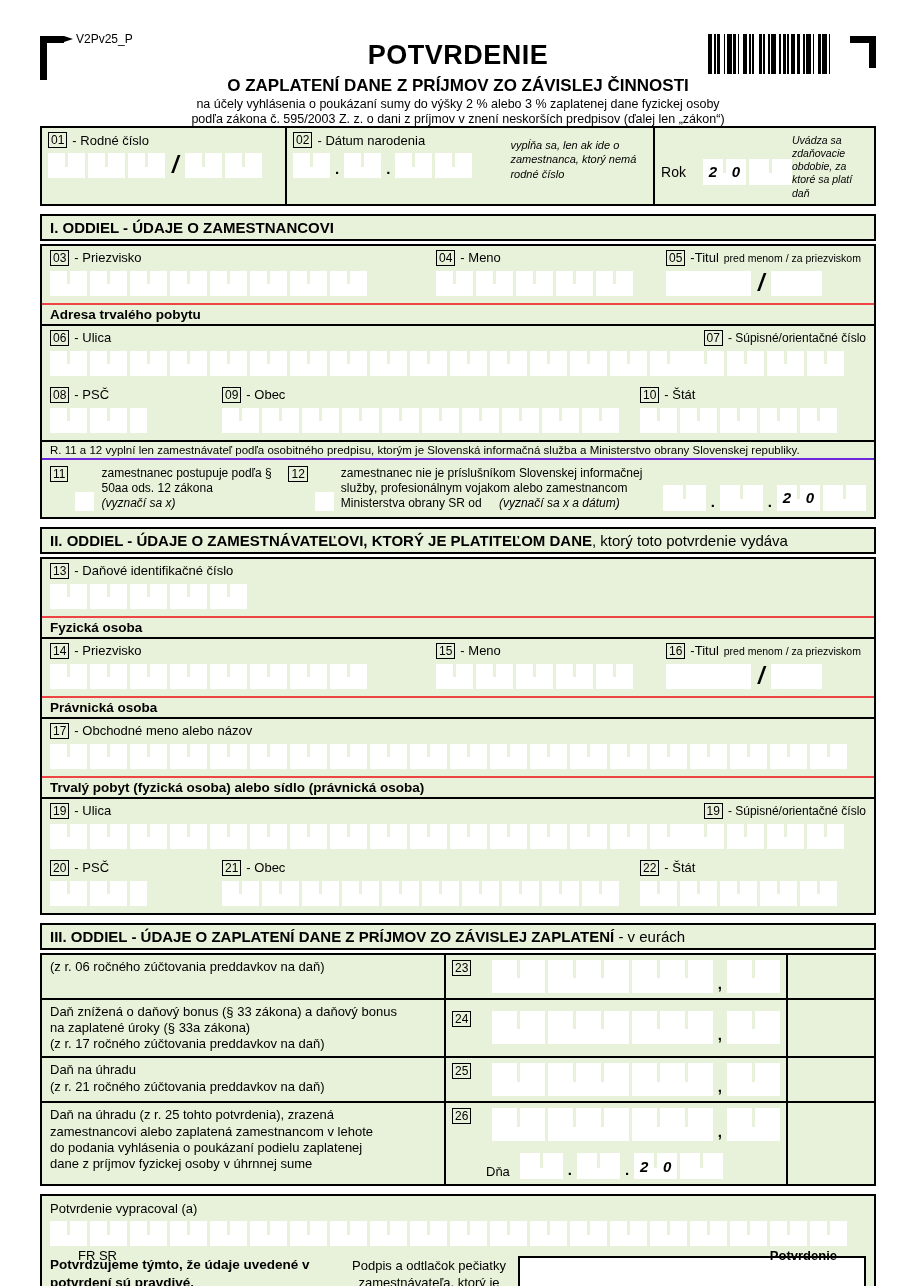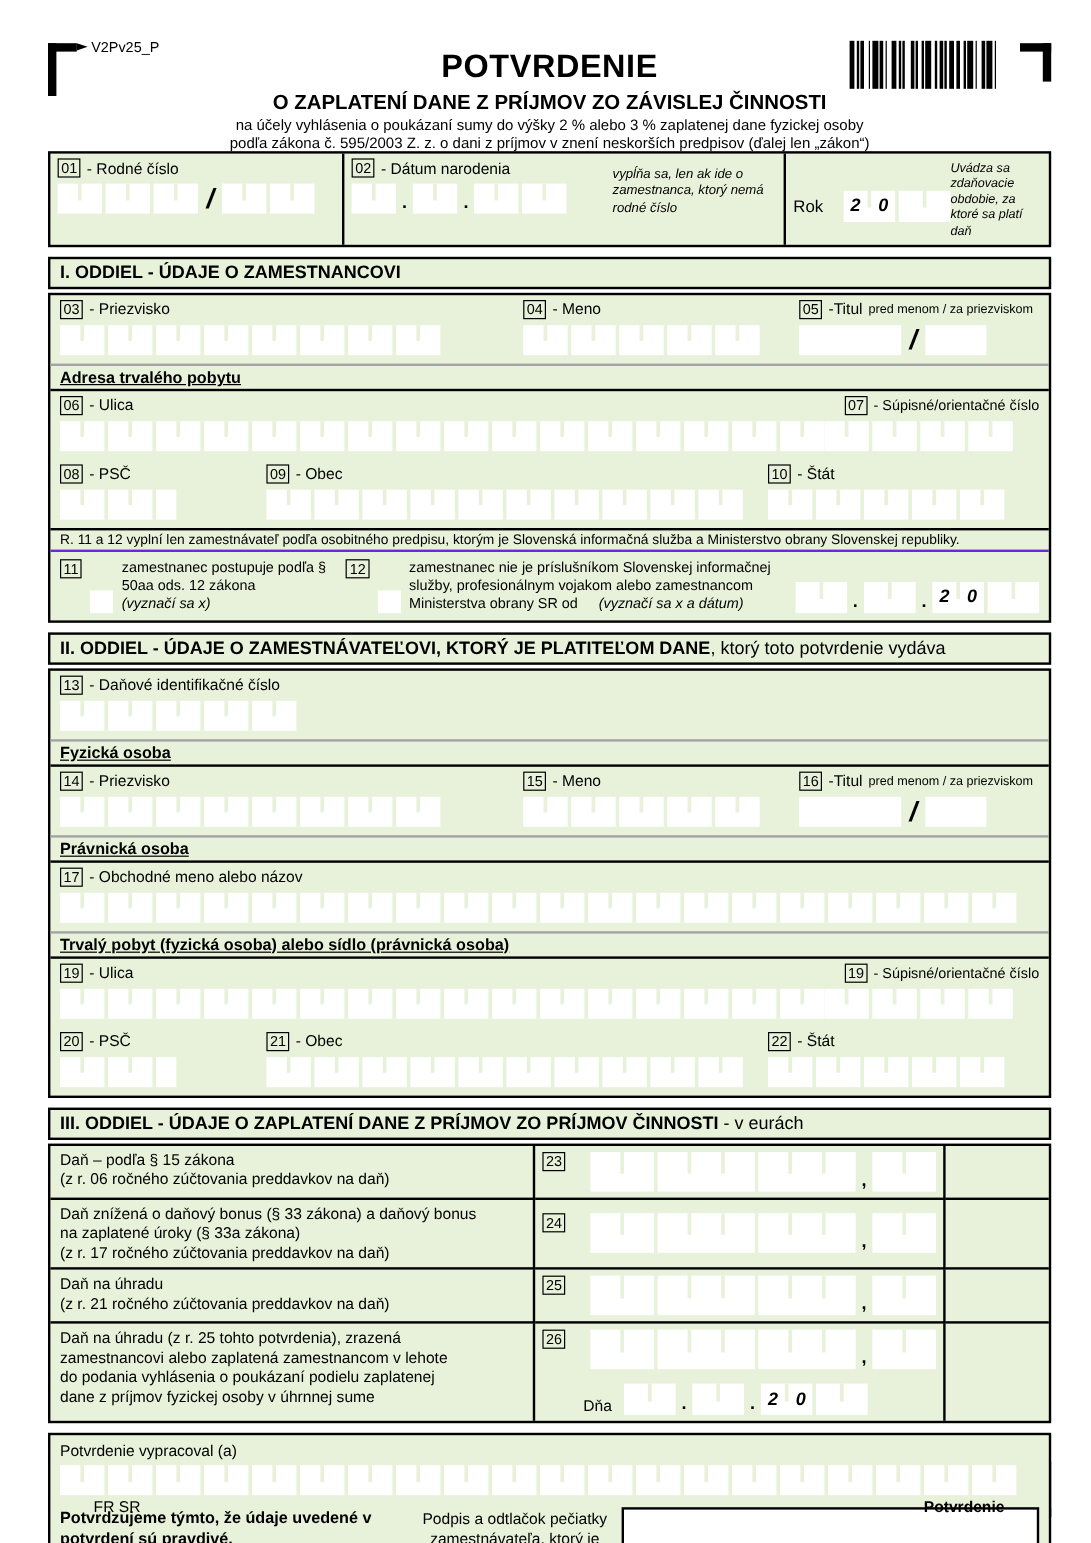--- a/index.html
+++ b/index.html
@@ -53,22 +53,22 @@
 
   .secbar{ border:2px solid #000; background:var(--g); margin-top:8px; padding:3px 8px;
            font-size:15px; font-weight:bold; }
   .secbar .rest{ font-weight:normal; }
   .sbox{ border:2px solid #000; background:var(--g); margin-top:3px; }
   .row{ padding:4px 8px 7px;border-radius:20px; }
   .fields{ display:flex; }
   .flabel{ font-size:13px; display:flex; align-items:center; gap:5px; margin-bottom:5px; white-space:nowrap; }
   .num{ border:1.5px solid #000; font-size:12px; line-height:14px; padding:0 2px; background:transparent; }
   .tiny{ font-size:10.5px; }
-  .subhead{ border-top:2px solid #a3a3a3; border-bottom:2px solid #000; font-weight:bold;
-            font-size:13.5px; padding:2px 8px;text-decoration:underline; }
+  .subhead{ border-top:2px solid #ef4444; border-bottom:2px solid #000; font-weight:bold;
+            font-size:13.5px; padding:2px 8px; }
   .noterow{ border-top:2px solid #000; font-size:11.5px; padding:2px 8px; }
   .it{ font-style:italic; }
 
   .r1112{ border-top:2px solid #6d28d9; display:flex; padding:6px 8px; gap:7px; align-items:flex-end; }
   .chk{ width:19px; height:19px; background:#fff; flex:none; }
   .r1112 p{ margin:0; font-size:12px; line-height:1.25; }
 
   
   .t3{ display:grid; grid-template-columns:404px 342px 1fr; border:2px solid #000; background:var(--g); margin-top:3px; }
   .t3l{ border-right:2px solid #000; border-bottom:2px solid #000; padding:4px 8px; font-size:13px; line-height:1.25; }
@@ -1111,26 +1111,25 @@
               <div class="cl"></div>
               <div class="nt"></div>
               <div class="cl"></div>
             </div>
           </div>
       </div>
     </div>
   </div>
 
   <div class="secbar">
-    <span>III. ODDIEL - ÚDAJE O ZAPLATENÍ DANE Z PRÍJMOV ZO PRÍJMOV ČINNOSTI</span><span class="rest"> - v eurách</span>
+    <span>III. ODDIEL - ÚDAJE O ZAPLATENÍ DANE Z PRÍJMOV ZO ZÁVISLEJ ZAPLATENÍ</span><span class="rest"> - v eurách</span>
   </div>
   <div class="t3">
 
     <div class="t3l">
-      <span style="display:block;">Daň – podľa § 15 zákona</span>
       <span style="display:block;">(z r. 06 ročného zúčtovania preddavkov na daň)</span>
     </div>
     <div class="t3v">
       <div class="vwrap">
         <span class="num">23</span>
         <div class="comb lg">
             <div class="grp">
               <div class="cl"></div>
               <div class="nt"></div>
               <div class="cl"></div>

